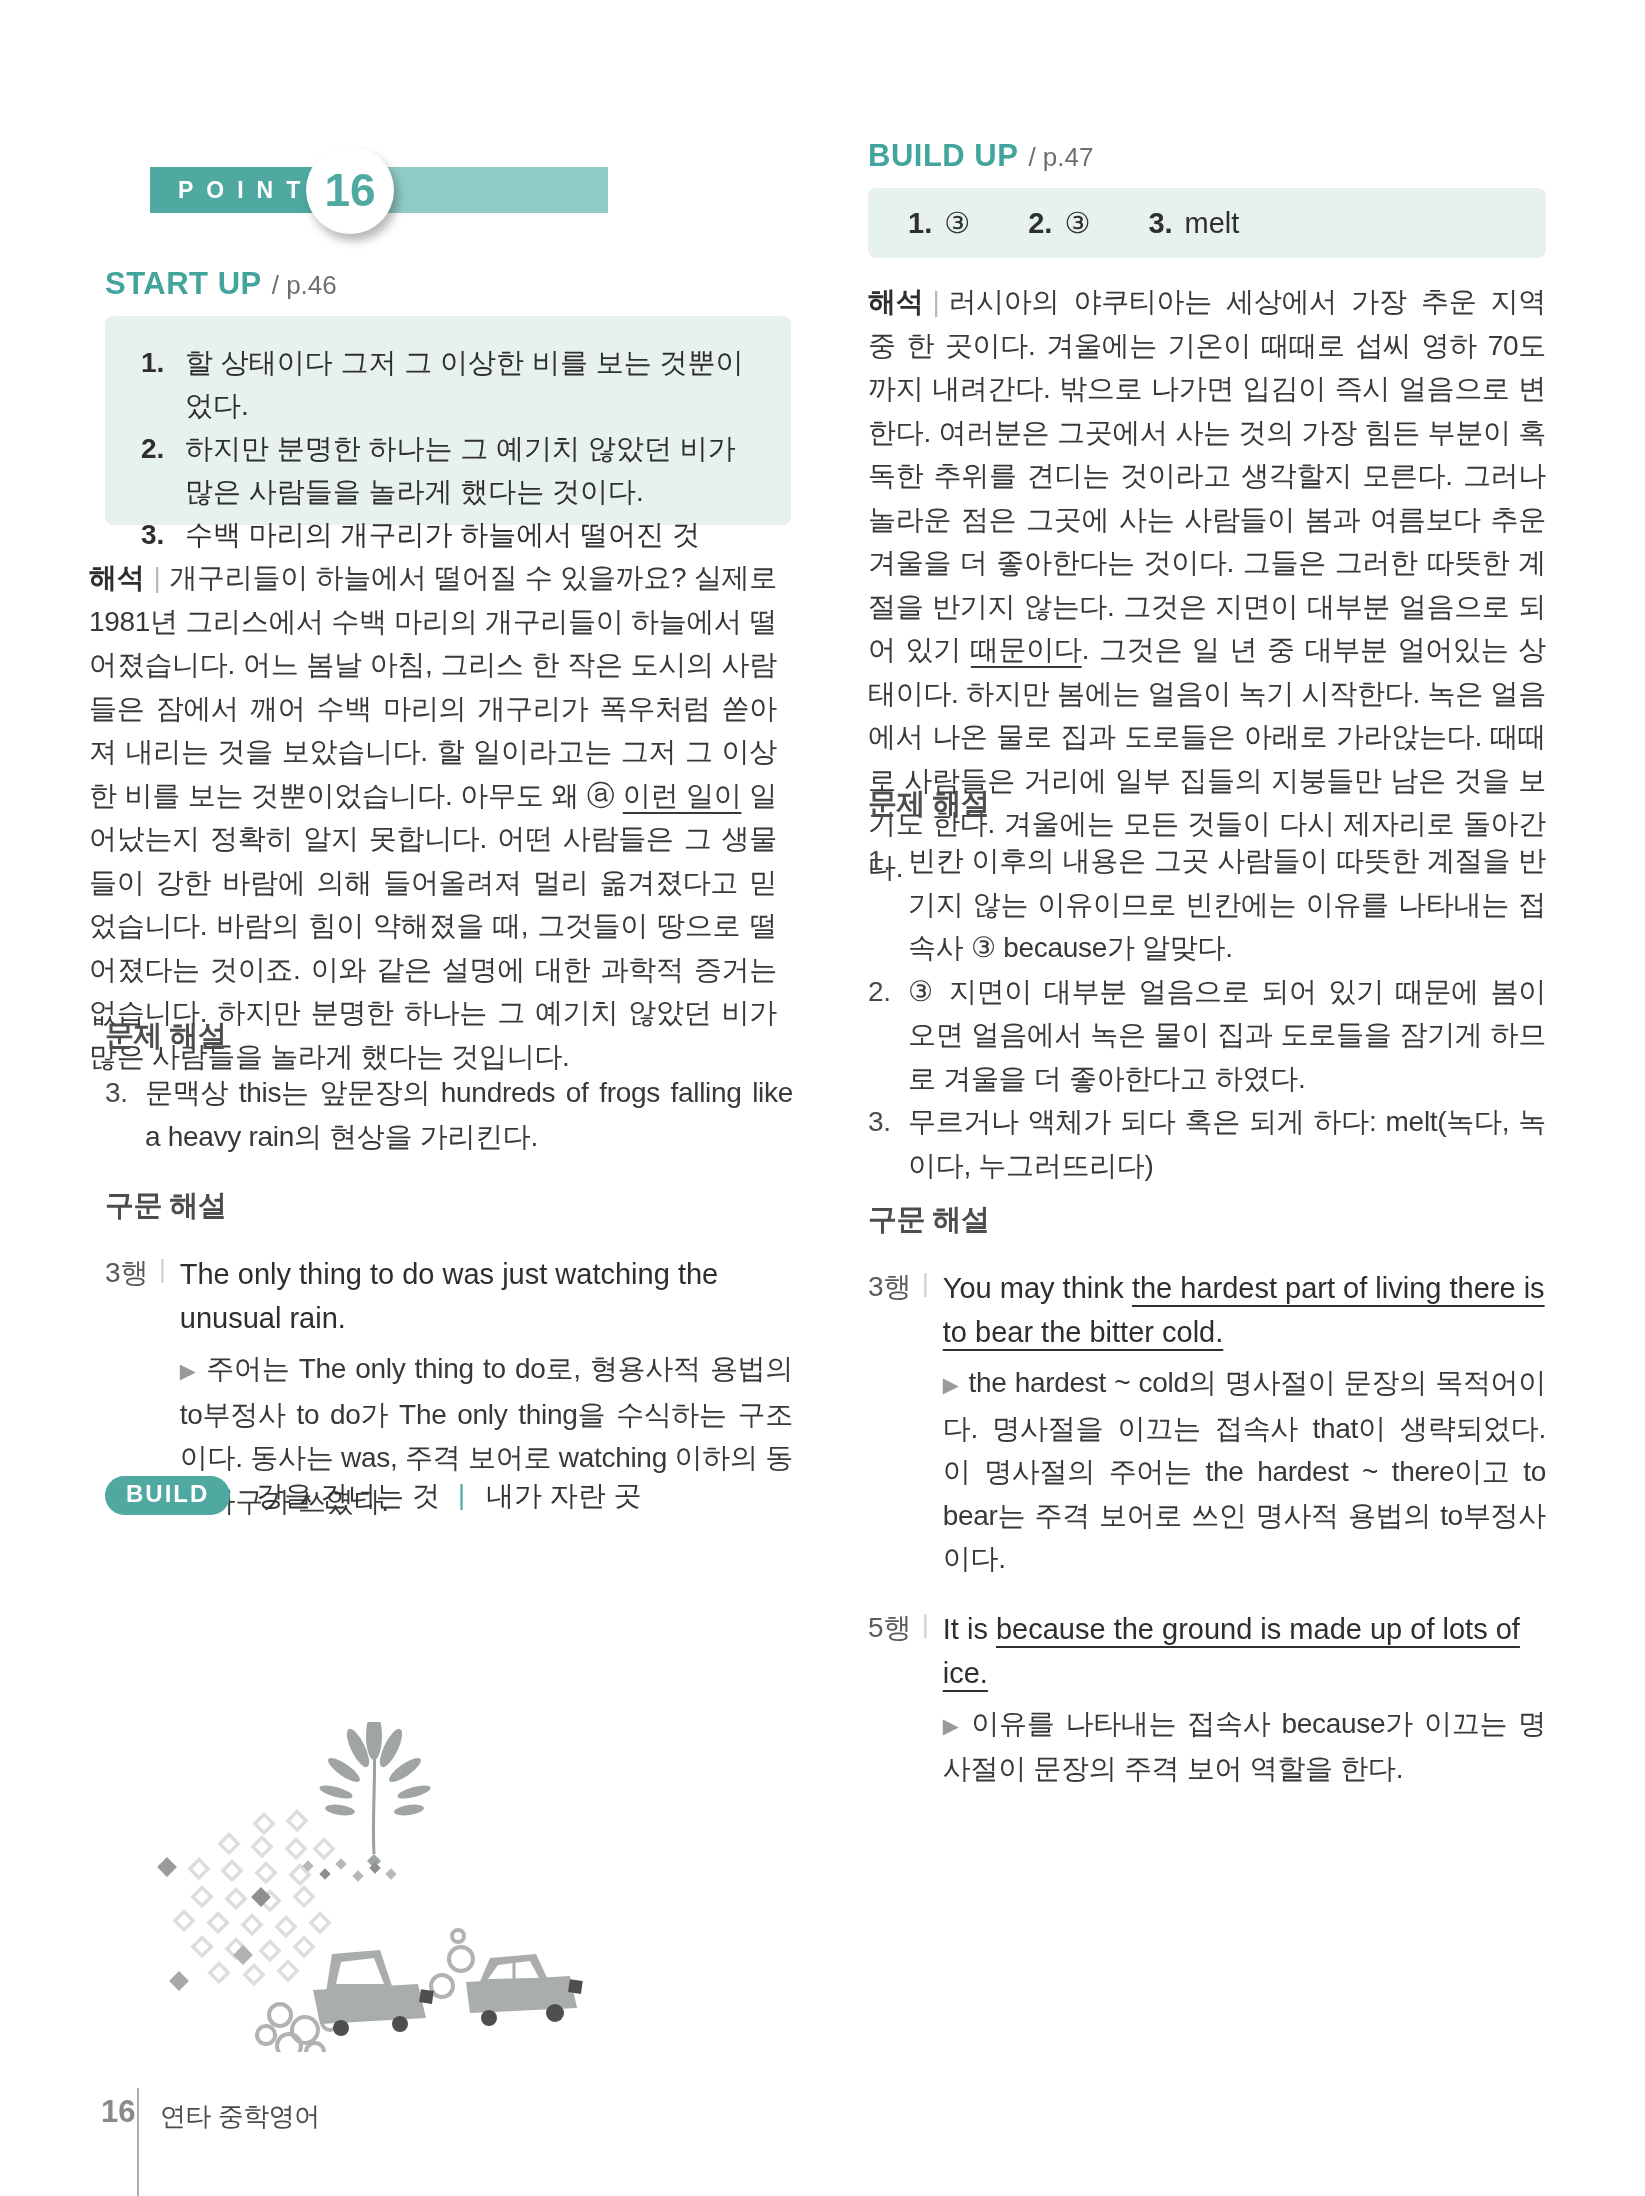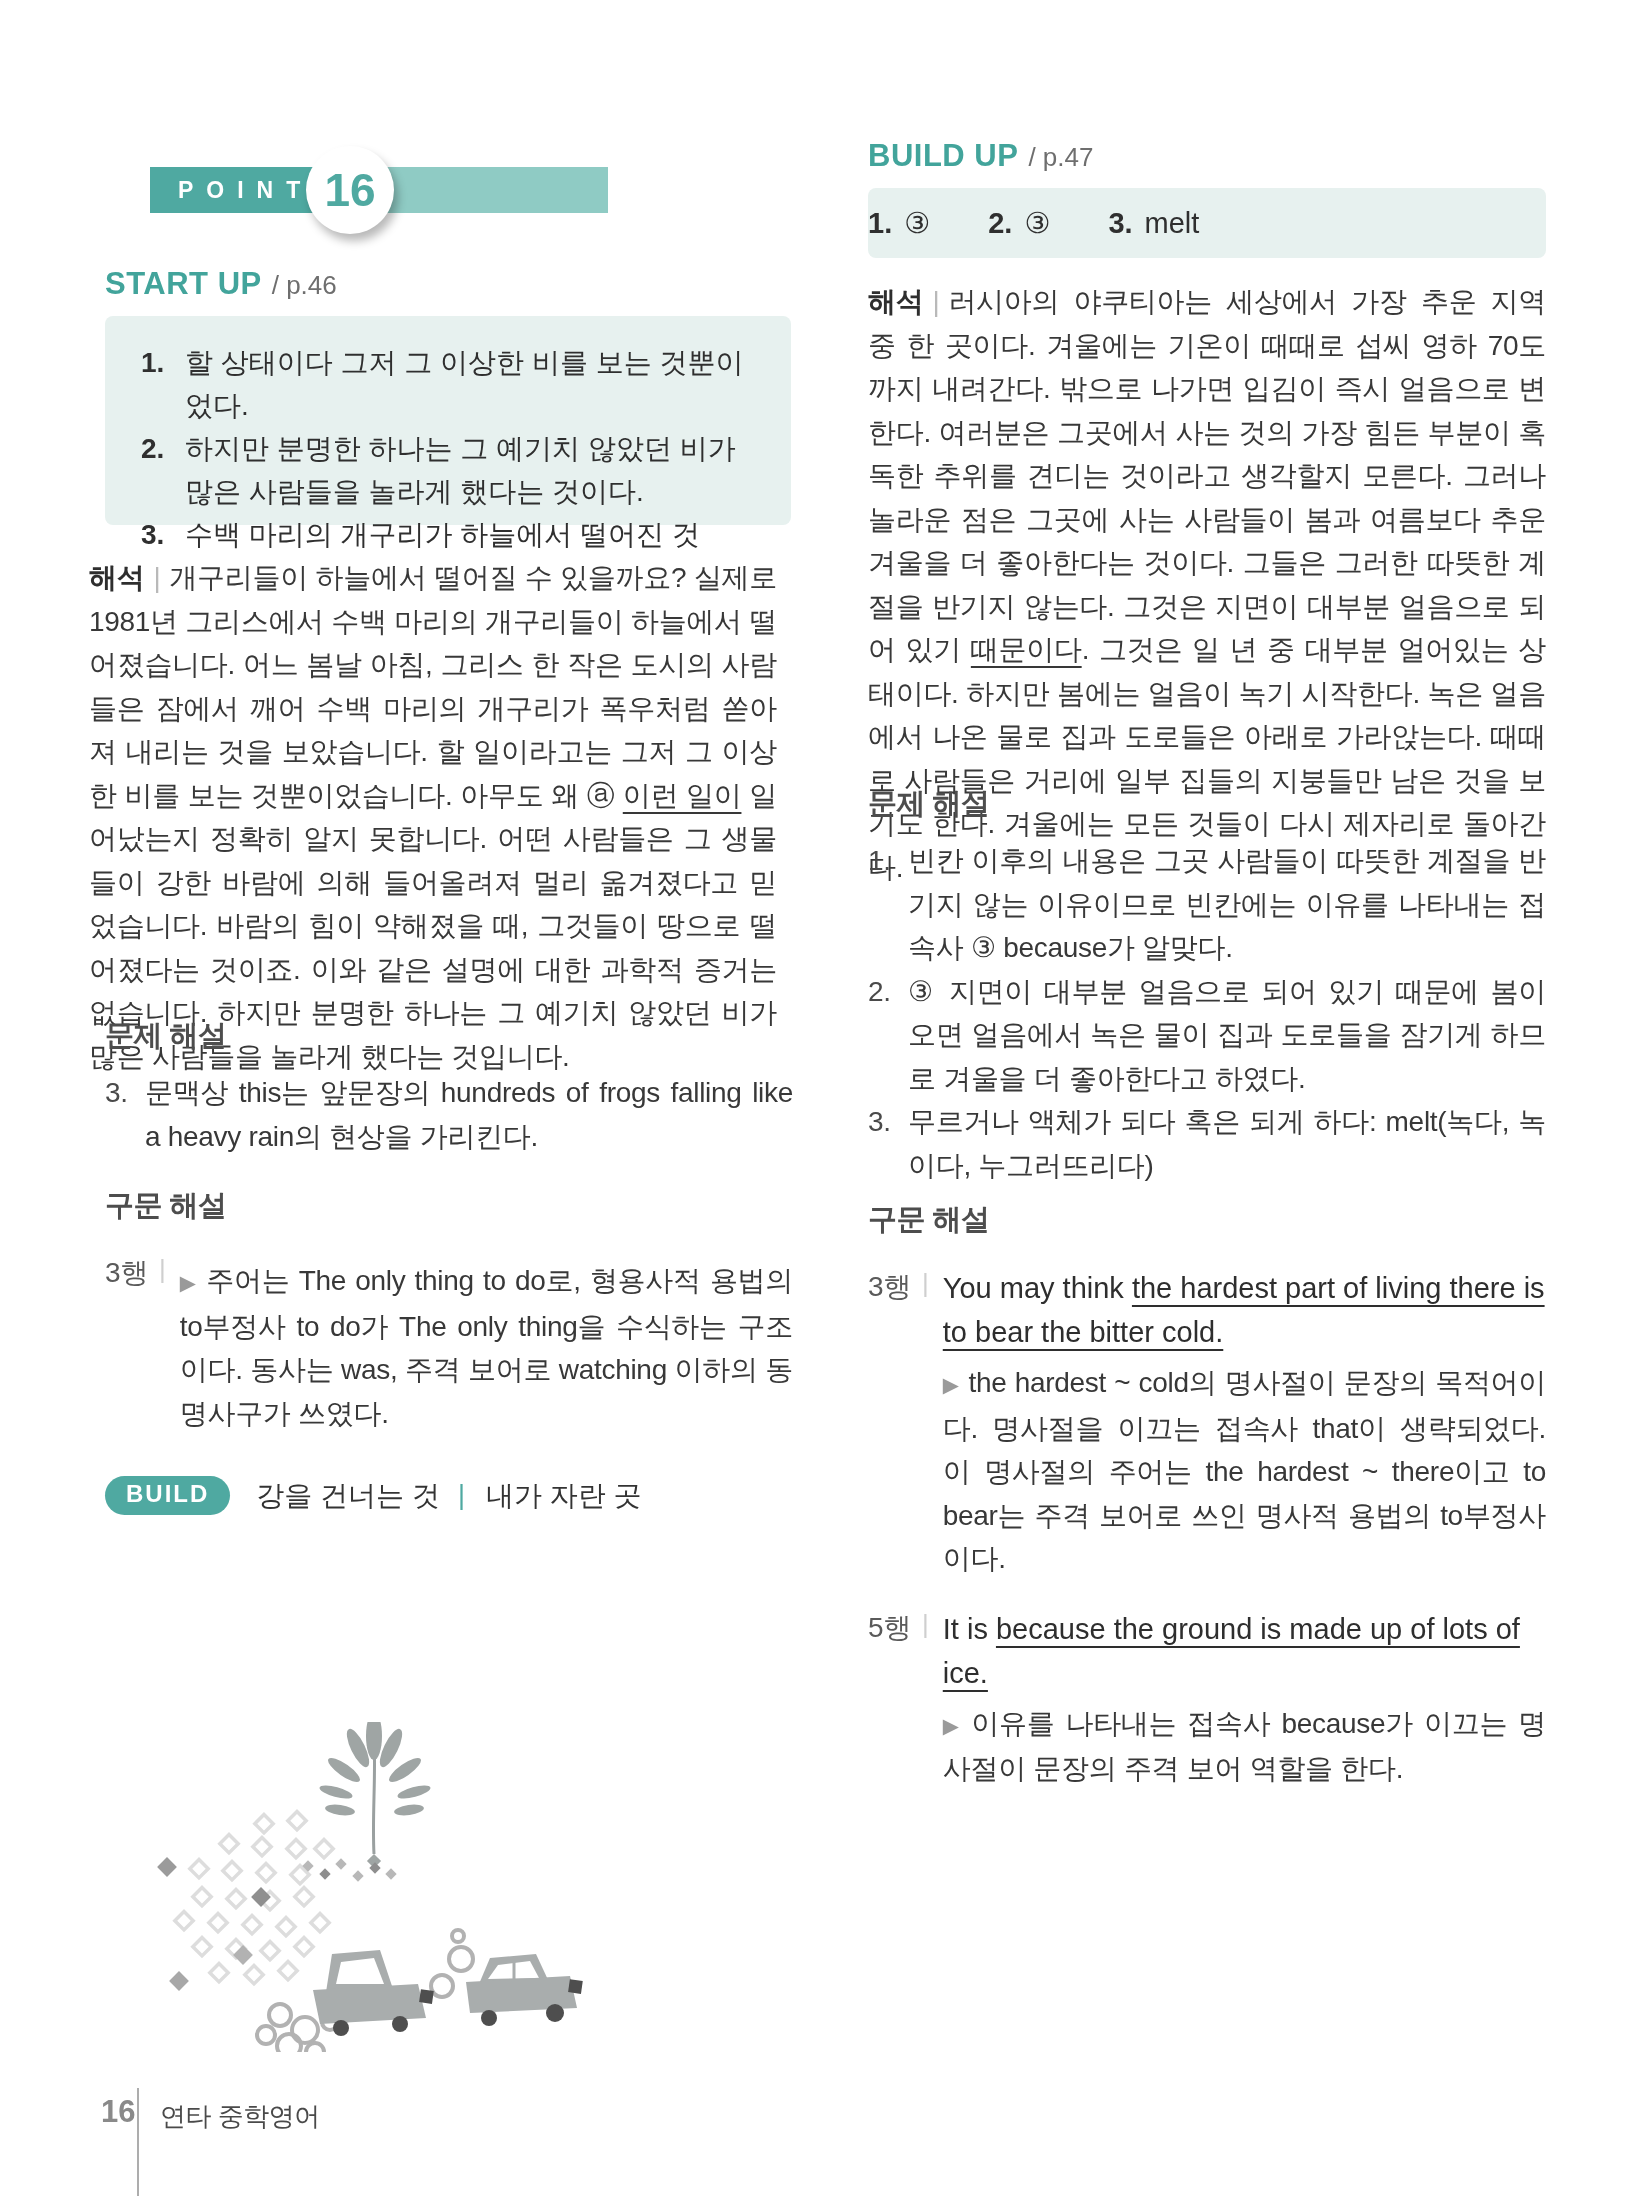--- a/index.html
+++ b/index.html
@@ -23,21 +23,21 @@
   .head-ref{color:#6e6e6e;font-size:26px;margin-left:10px;}
   .startup-head{left:105px;top:266px;}
   .buildup-head{left:868px;top:138px;}
   
   .answer-box{position:absolute;background:#E7F1EF;border-radius:8px;box-sizing:border-box;}
   .startup-box{left:105px;top:316px;width:686px;height:209px;padding:25px 28px 0 36px;}
   .ans-row{display:flex;font-size:28px;line-height:43px;color:#2f2f2f;}
   .ans-num{width:44px;flex-shrink:0;font-weight:600;}
   .ans-text{flex:1;}
   .buildup-box{left:868px;top:188px;width:678px;height:70px;display:flex;align-items:center;
-    font-size:29px;color:#2f2f2f;}
+    padding-left:40px;font-size:29px;color:#2f2f2f;}
   .bu-item{margin-right:58px;white-space:nowrap;}
   .bu-num{font-weight:600;margin-right:12px;}
   
   .para-block{position:absolute;}
   .para{margin:0;font-size:28px;line-height:43.5px;text-align:justify;letter-spacing:-0.3px;color:#383838;}
   .lbl{font-weight:bold;color:#2e2e2e;}
   .sep{color:#b9b9b9;padding:0 9px;font-weight:normal;}
   .ul{text-decoration:underline;text-underline-offset:7px;text-decoration-thickness:1.5px;}
   .haeseok-left{left:89px;top:556px;width:688px;}
   .haeseok-right{left:868px;top:280px;width:678px;}
@@ -115,20 +115,21 @@
       <div class="itext">문맥상 this는 앞문장의 hundreds of frogs falling like a heavy rain의 현상을 가리킨다.</div>
     </div>
   </div>
 
   <div class="block gumun-left">
     <h3>구문 해설</h3>
     <div class="syntax-entry">
       <span class="line-label">3행</span>
       <span class="line-div">|</span>
       <div class="syntax-content">
+        <p class="sentence"><span>The only thing to do was just watching the unusual rain.</span><span class="ul"></span><span></span></p>
         <p class="explain"><span class="arrow">▶</span><span>주어는 The only thing to do로, 형용사적 용법의 to부정사 to do가 The only thing을 수식하는 구조이다. 동사는 was, 주격 보어로 watching 이하의 동명사구가 쓰였다.</span></p>
       </div>
     </div>
   </div>
 
   <div class="more-row">
     <span class="more-badge">BUILD</span>
     <span class="more-text">강을 건너는 것</span>
     <span class="more-div">|</span>
     <span class="more-text">내가 자란 곳</span>

